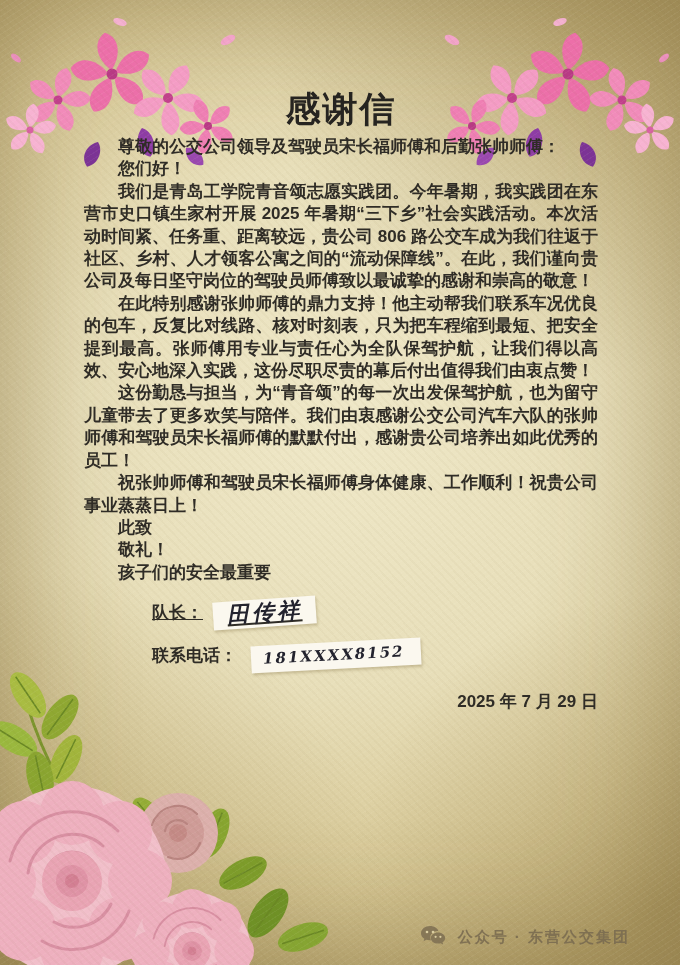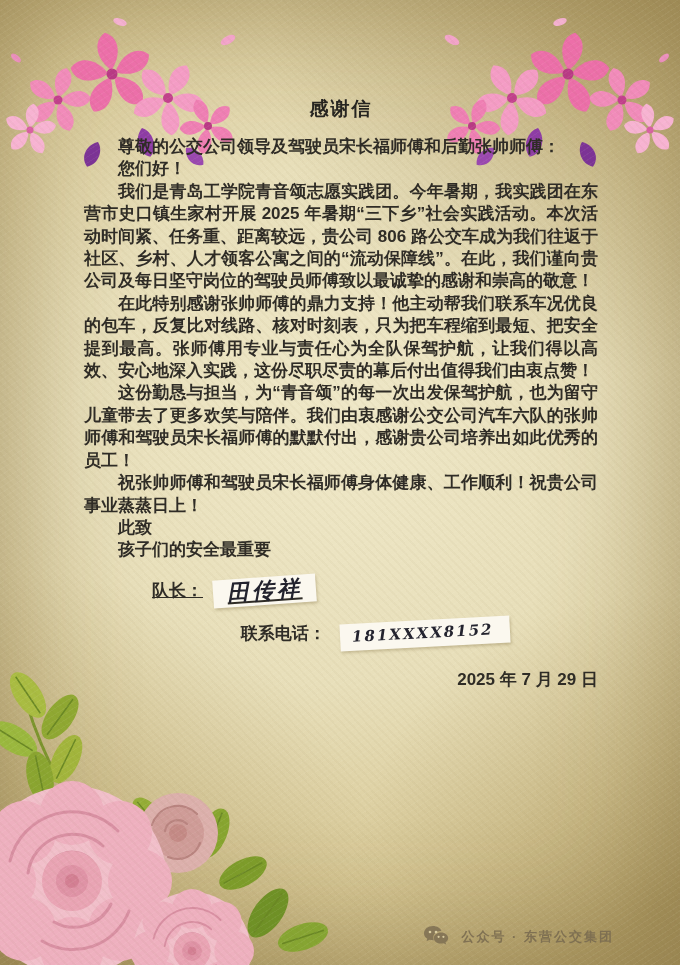--- a/index.html
+++ b/index.html
@@ -32,31 +32,31 @@
   .content{
     position:absolute;left:84px;right:82px;top:92px;
     color:#2f2c26;
     font-size:17px;line-height:22.4px;
     text-align:justify;
     font-weight:600;
   }
   .title{
     margin:0 0 10px 0;
     text-align:center;
-    font-size:19px;line-height:34px;
+    font-size:35px;line-height:34px;
     font-weight:700;color:#262420;
     letter-spacing:2px;
   }
   .ln{margin:0;text-indent:2em;}
   .sig-row{
     position:relative;margin:0;text-indent:2em;
     display:flex;align-items:center;
   }
   .row-leader{margin-top:9px;height:40px;text-decoration:underline;}
-  .row-phone{margin-top:4px;height:38px;justify-content:center;}
+  .row-phone{margin-top:4px;height:38px;}
   .strip{
     display:inline-block;background:#fbf8ef;
     box-shadow:1px 2px 3px rgba(90,70,25,.25);
     color:#23232e;text-indent:0;
   }
   .strip-name{
     margin-left:10px;padding:2px 14px 4px 14px;
     transform:rotate(-4deg);
     font-family:"DejaVu Serif","Liberation Serif",serif;
     font-style:italic;font-weight:700;font-size:22px;letter-spacing:3px;
@@ -64,24 +64,24 @@
   .strip-phone{
     margin-left:14px;padding:2px 16px 3px 12px;
     transform:rotate(-3deg);
     font-family:"DejaVu Serif","Liberation Serif",serif;
     font-style:italic;font-weight:600;font-size:15px;letter-spacing:2px;
   }
   .date-line{
     margin:16px 0 0 0;text-align:right;text-indent:0;
   }
   .footer{
-    position:absolute;right:66px;bottom:16px;
+    position:absolute;right:50px;bottom:16px;
     display:flex;align-items:center;gap:8px;
     color:rgba(122,107,80,.9);
-    font-size:13px;font-weight:600;letter-spacing:2px;
+    font-size:15px;font-weight:600;letter-spacing:2px;
   }
   .footer svg{opacity:.8;}
 </style>
 </head>
 <body>
 
 <div class="page">
 
   <svg class="deco deco-tl" width="252" height="186" viewBox="0 0 252 186">
     <defs>
@@ -199,20 +199,21 @@
 
   <div class="content">
     <h1 class="title">感谢信</h1>
     <p class="ln">尊敬的公交公司领导及驾驶员宋长福师傅和后勤张帅师傅：</p>
     <p class="ln">您们好！</p>
     <p class="ln">我们是青岛工学院青音颂志愿实践团。今年暑期，我实践团在东营市史口镇生家村开展 2025 年暑期“三下乡”社会实践活动。本次活动时间紧、任务重、距离较远，贵公司 806 路公交车成为我们往返于社区、乡村、人才领客公寓之间的“流动保障线”。在此，我们谨向贵公司及每日坚守岗位的驾驶员师傅致以最诚挚的感谢和崇高的敬意！</p>
     <p class="ln">在此特别感谢张帅师傅的鼎力支持！他主动帮我们联系车况优良的包车，反复比对线路、核对时刻表，只为把车程缩到最短、把安全提到最高。张师傅用专业与责任心为全队保驾护航，让我们得以高效、安心地深入实践，这份尽职尽责的幕后付出值得我们由衷点赞！</p>
     <p class="ln">这份勤恳与担当，为“青音颂”的每一次出发保驾护航，也为留守儿童带去了更多欢笑与陪伴。我们由衷感谢公交公司汽车六队的张帅师傅和驾驶员宋长福师傅的默默付出，感谢贵公司培养出如此优秀的员工！</p>
     <p class="ln">祝张帅师傅和驾驶员宋长福师傅身体健康、工作顺利！祝贵公司事业蒸蒸日上！</p>
     <p class="ln">此致</p>
+    <p class="ln">敬礼！</p>
     <p class="ln">孩子们的安全最重要</p>
 
     <div class="sig-row row-leader">
       <span style="margin-left:2em;">队长：</span>
       <span class="strip strip-name">田传祥</span>
     </div>
 
     <div class="sig-row row-phone">
       <span style="margin-left:2em;">联系电话：</span>
       <span class="strip strip-phone">181XXXX8152</span>

